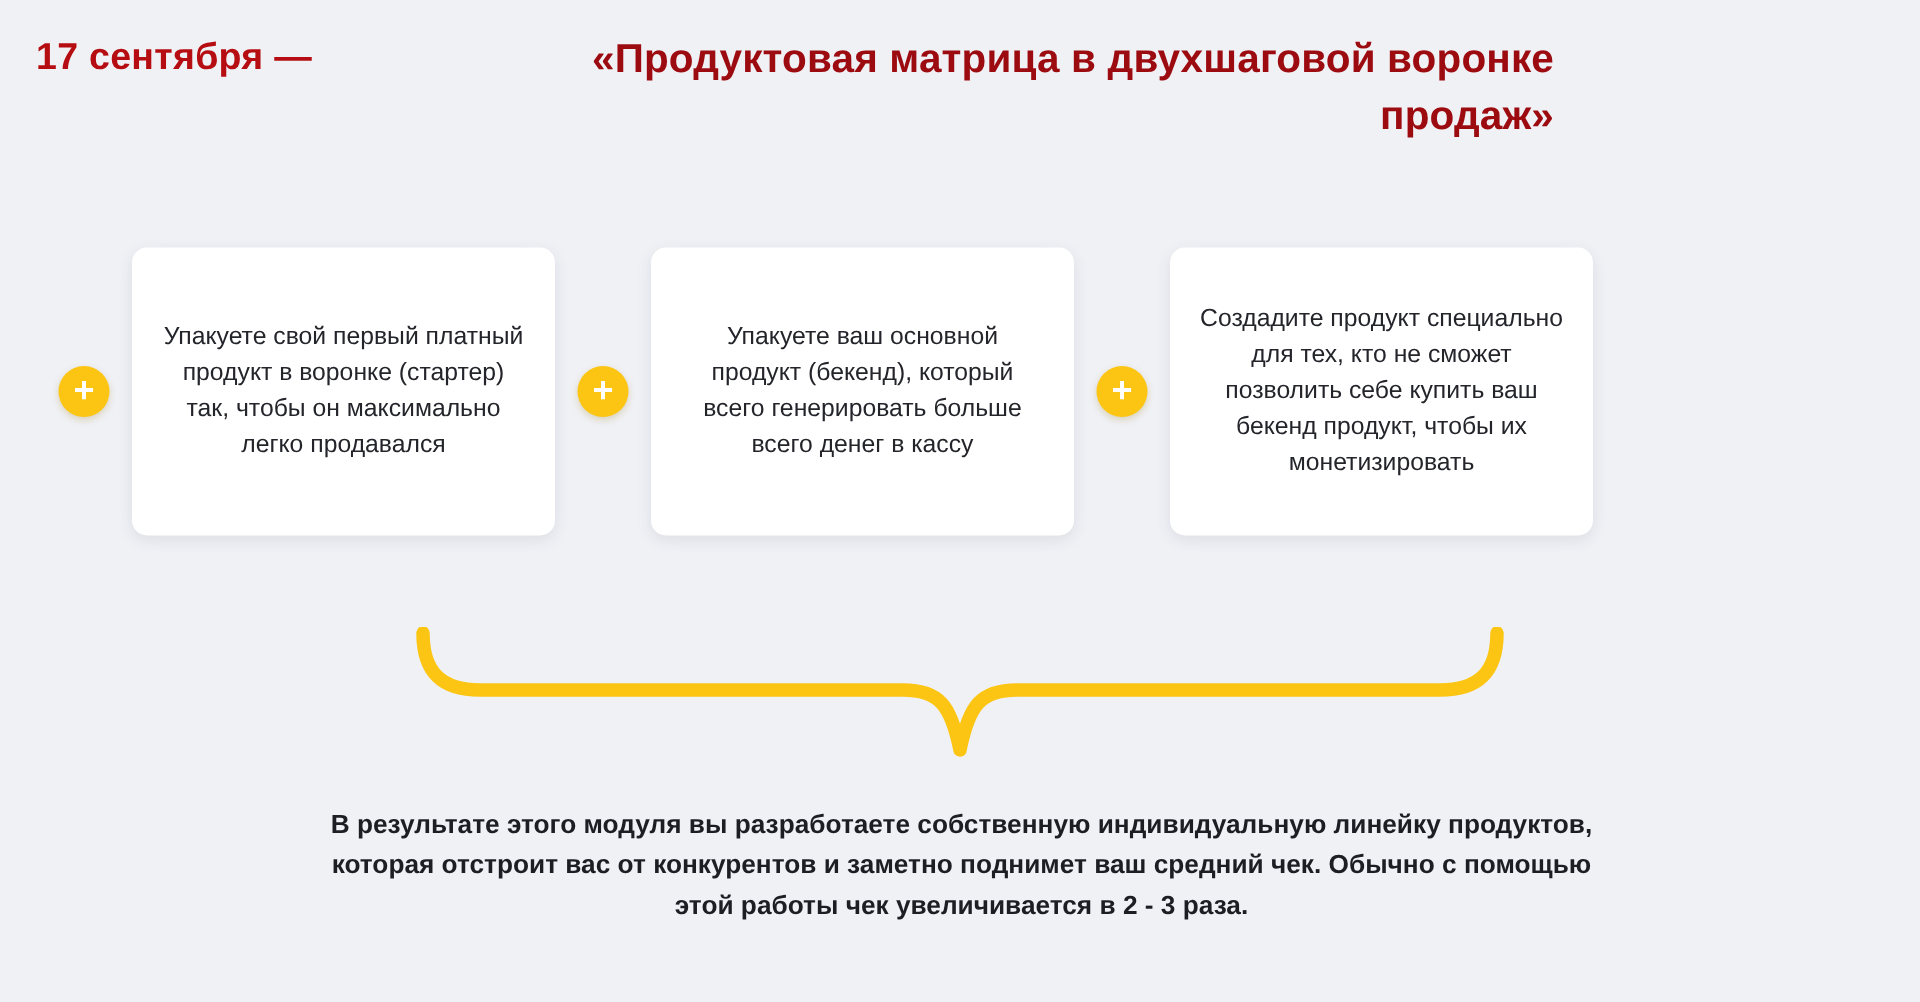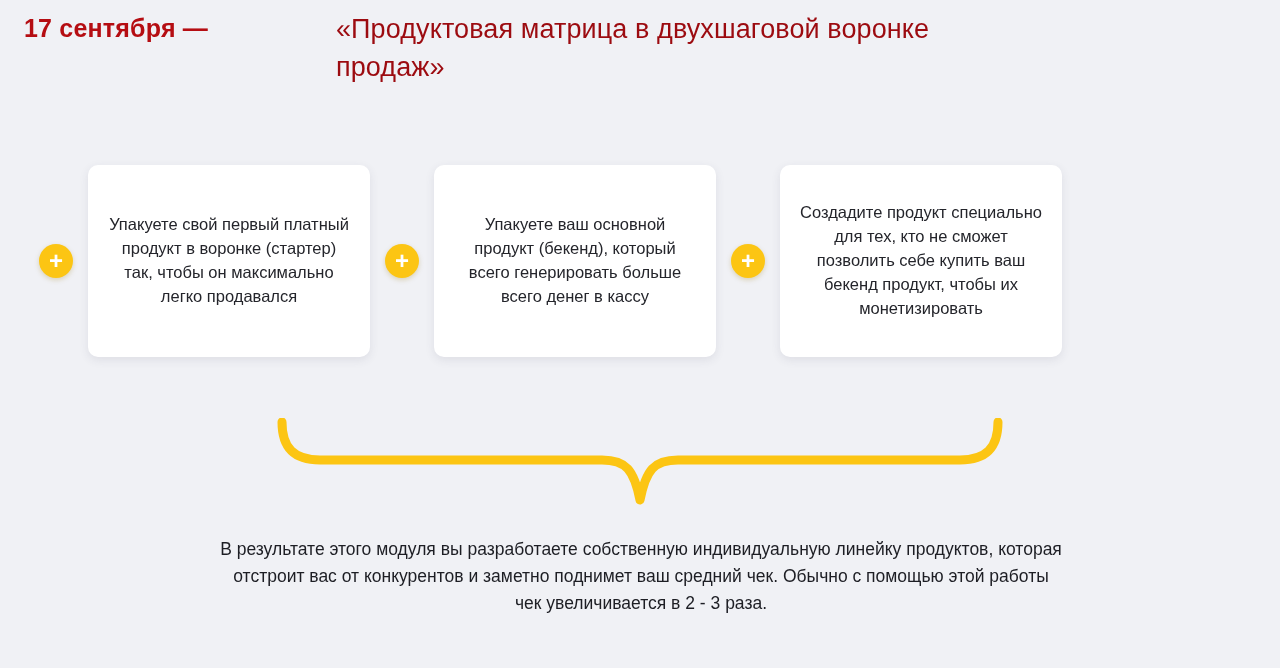--- a/index.html
+++ b/index.html
@@ -11,21 +11,21 @@
     height: 668px;
     background: #f0f1f5;
     font-family: "Liberation Sans", sans-serif;
     overflow: hidden;
     position: relative;
   }
 
   
   .header {
     position: absolute;
-    top: 2px;
+    top: 12px;
     left: 0;
     width: 1068px;
     height: 110px;
   }
   .header-date {
     position: absolute;
     left: 24px;
     top: 12px;
     font-size: 25px;
     font-weight: bold;
@@ -38,24 +38,25 @@
   }
   .header-date .rest {
     font-weight: 700;
   }
   .header-title {
     position: absolute;
     left: 336px;
     top: 8px;
     width: 700px;
     font-size: 27px;
-    font-weight: 400;
+    font-weight: 700;
     color: #9c0b10;
     line-height: 1.42;
     letter-spacing: 0.1px;
+    text-align: right;
   }
 
   
   .cards-row {
     position: absolute;
     top: 165px;
     left: 24px;
     width: 1232px;
     height: 192px;
     display: flex;
@@ -106,21 +107,21 @@
   }
 
   
   .footer {
     position: absolute;
     left: 218px;
     top: 536px;
     width: 846px;
     text-align: center;
     font-size: 17.5px;
-    font-weight: normal;
+    font-weight: bold;
     line-height: 1.55;
     color: #1d1e24;
   }
 </style>
 </head>
 <body>
 
 <div class="header">
   <div class="header-date">
     <span class="day">17</span><span class="rest"> сентября —</span>

